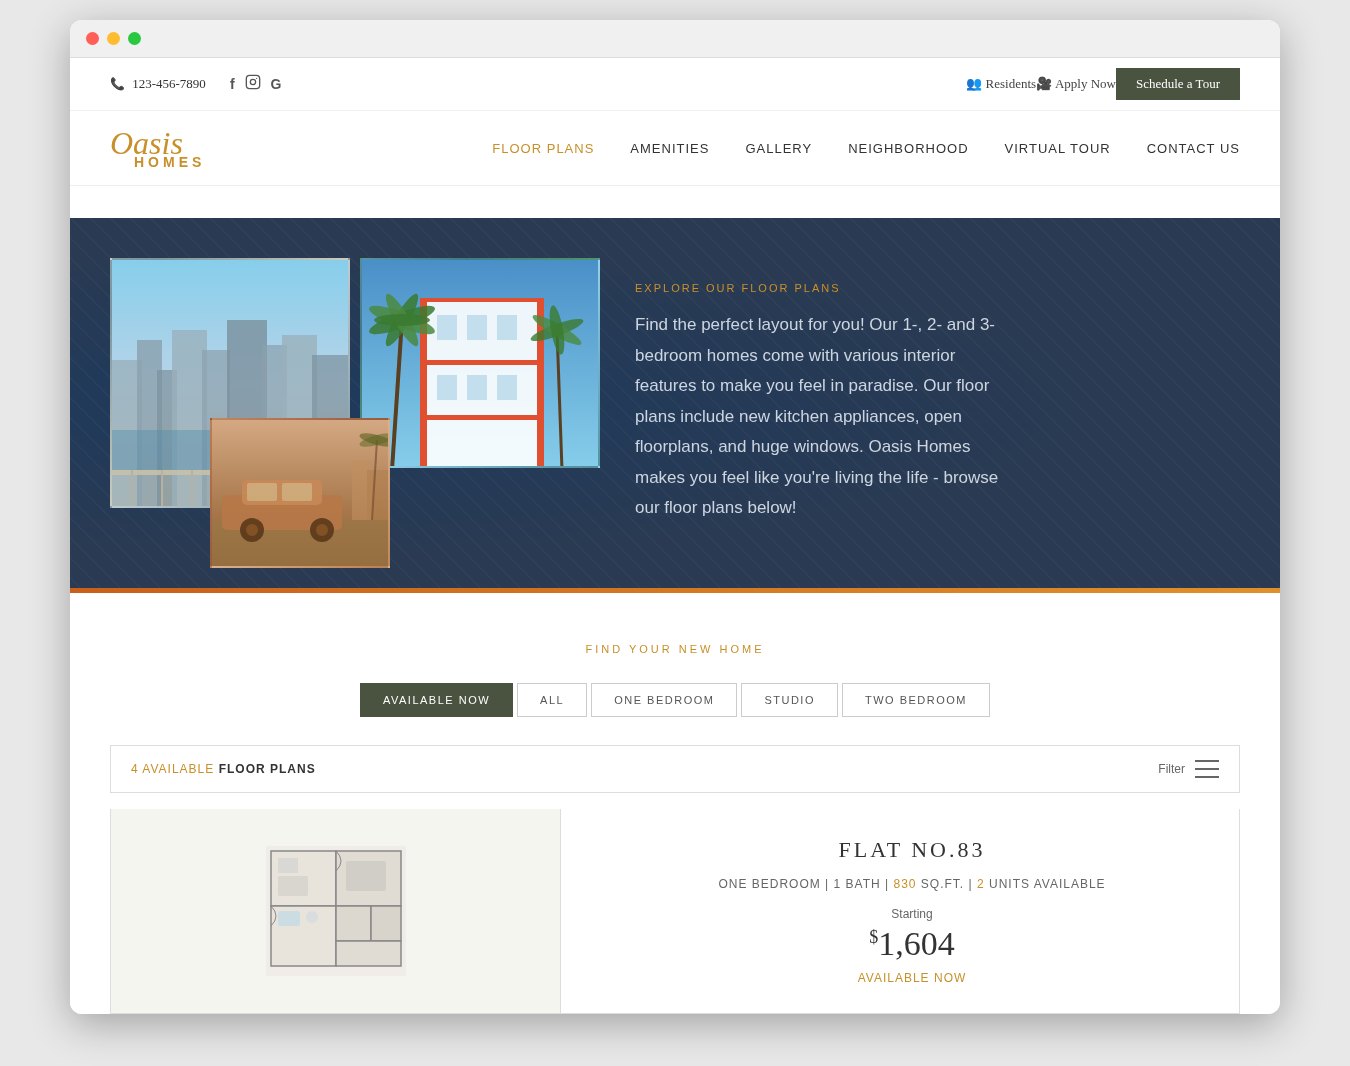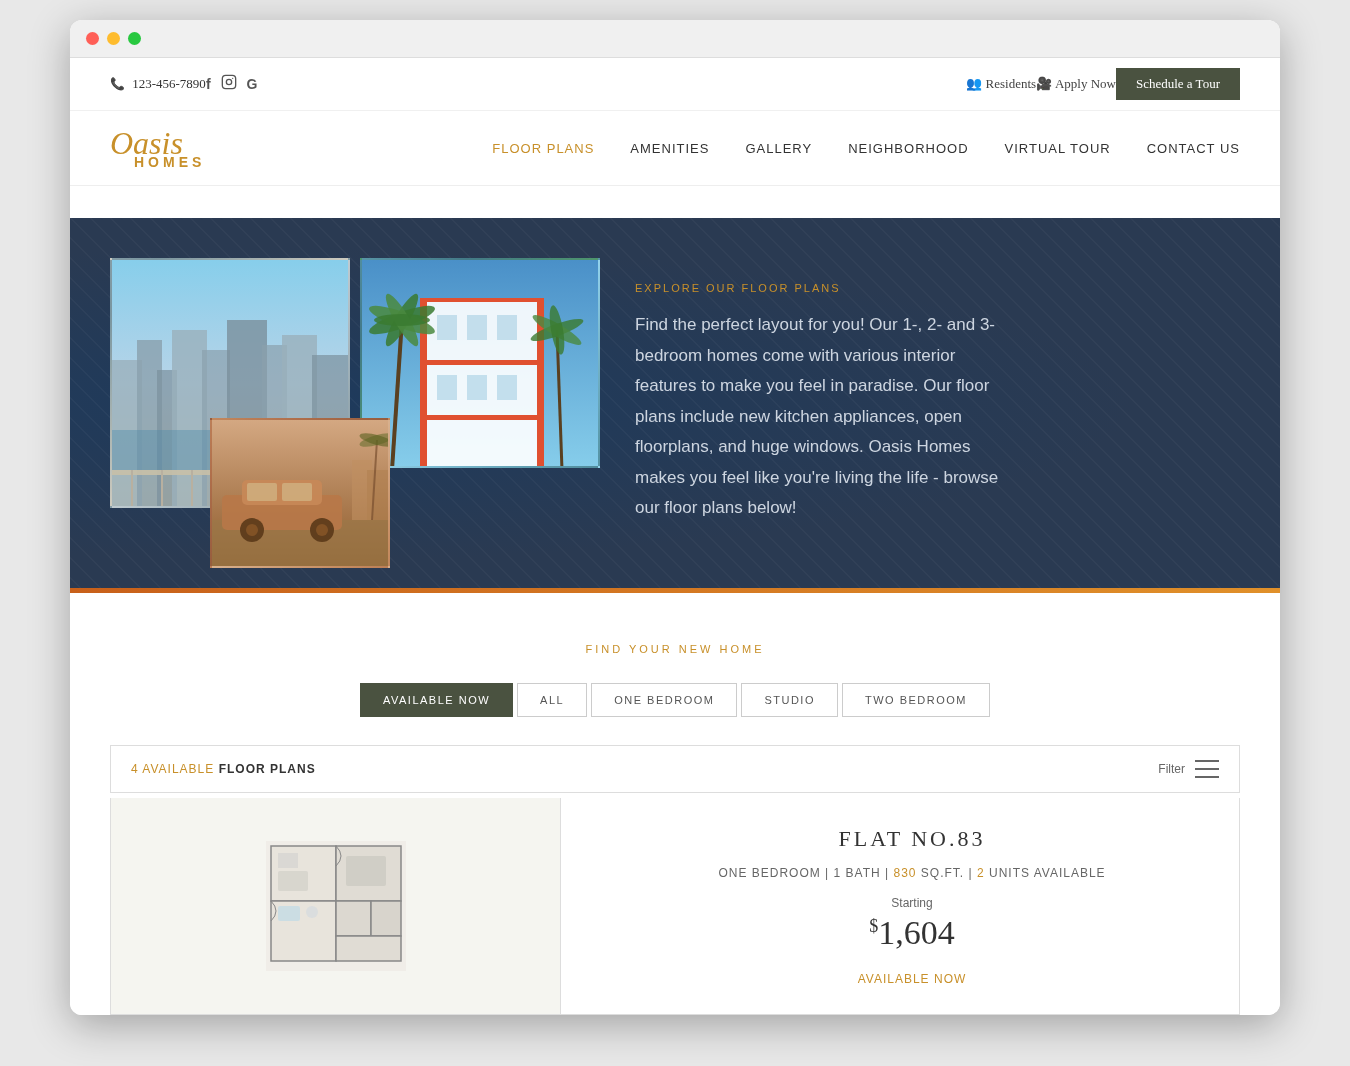--- a/index.html
+++ b/index.html
@@ -36,21 +36,21 @@
       padding: 10px 40px;
       display: flex;
       align-items: center;
       justify-content: space-between;
       border-bottom: 1px solid #f0f0f0;
     }
 
     .top-bar-left {
       display: flex;
       align-items: center;
-      gap: 0;
+      gap: 24px;
       font-size: 13px;
       color: #333;
     }
 
     .top-bar-right {
       display: flex;
       align-items: center;
       font-size: 13px;
       color: #444;
     }
@@ -258,21 +258,21 @@
       border-color: #4a5240;
     }
 
     
     .available-bar {
       display: flex;
       align-items: center;
       justify-content: space-between;
       border: 1px solid #ddd;
       padding: 14px 20px;
-      margin-bottom: 5px;
+      margin-bottom: 16px;
       gap: 16px;
     }
 
     .available-text {
       font-family: 'Arial', sans-serif;
       font-size: 12px;
       color: #666;
       letter-spacing: 1px;
     }
 
@@ -361,21 +361,21 @@
       font-family: 'Arial', sans-serif;
       font-size: 12px;
       color: #666;
       margin-bottom: 4px;
     }
 
     .card-price {
       font-family: 'Georgia', serif;
       font-size: 34px;
       color: #333;
-      margin-bottom: 20px;
+      margin-bottom: 8px;
       text-align: center;
     }
 
     .card-price .dollar {
       font-size: 18px;
       vertical-align: super;
     }
 
     .card-available {
       font-family: 'Arial', sans-serif;

